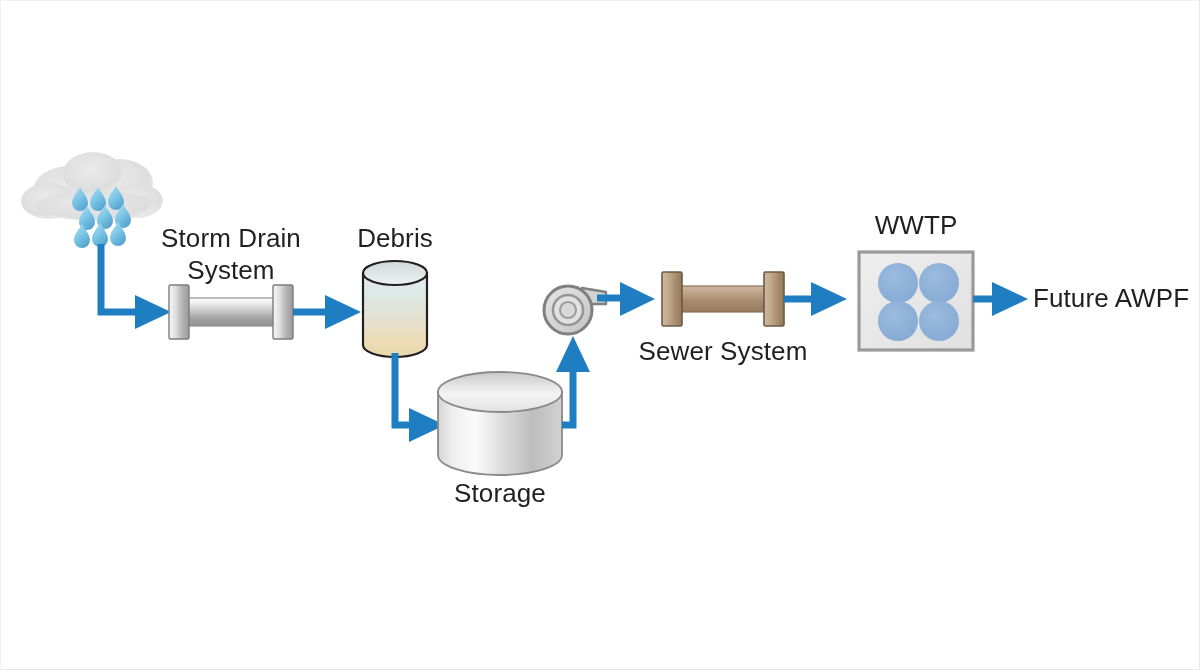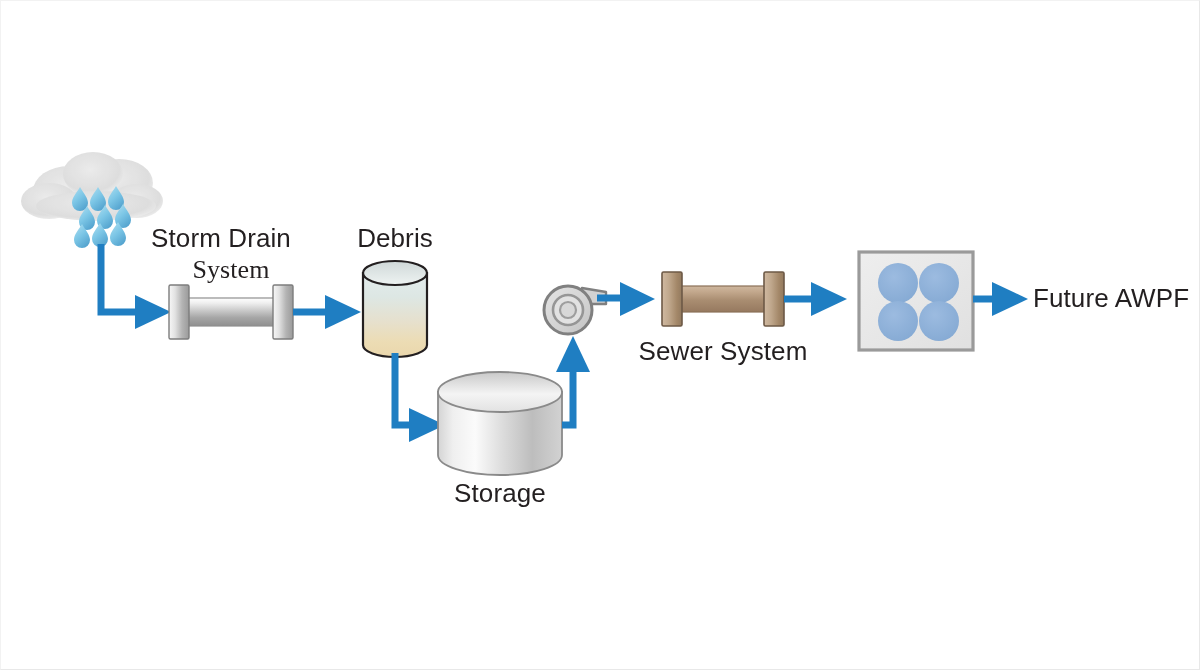--- a/index.html
+++ b/index.html
@@ -225,25 +225,26 @@
       <circle cx="897" cy="320" r="20" fill="url(#gradBasin)"></circle>
       <circle cx="938" cy="320" r="20" fill="url(#gradBasin)"></circle>
     </g>
 
     <g>
       <path d="M972 298 L992 298" fill="none" stroke="#1f7ec2" stroke-width="7"></path>
       <path d="M991 281 L1027 298 L991 315 Z" fill="#1f7ec2"></path>
     </g>
   </svg>
 
-  <div class="lbl" style="left:100px; top:221px; width:240px;">Storm Drain</div>
-  <div class="lbl" style="left:110px; top:253px; width:240px;font-family:Liberation Serif, serif;">System</div>
+  <div class="lbl" style="left:110px; top:221px; width:240px;">Storm Drain</div>
+  <div class="lbl" style="left:110px; top:253px; width:240px;">System</div>
 
   <div class="lbl" style="left:294px; top:221px; width:200px;">Debris</div>
 
   <div class="lbl" style="left:399px; top:476px; width:200px;">Storage</div>
 
   <div class="lbl" style="left:622px; top:334px; width:200px;">Sewer System</div>
 
+  <div class="lbl" style="left:815px; top:208px; width:200px;">WWTP</div>
 
   <div class="lbl left" style="left:1032px; top:281px; width:200px;">Future AWPF</div>
 
 </div>
 
 </body></html>

